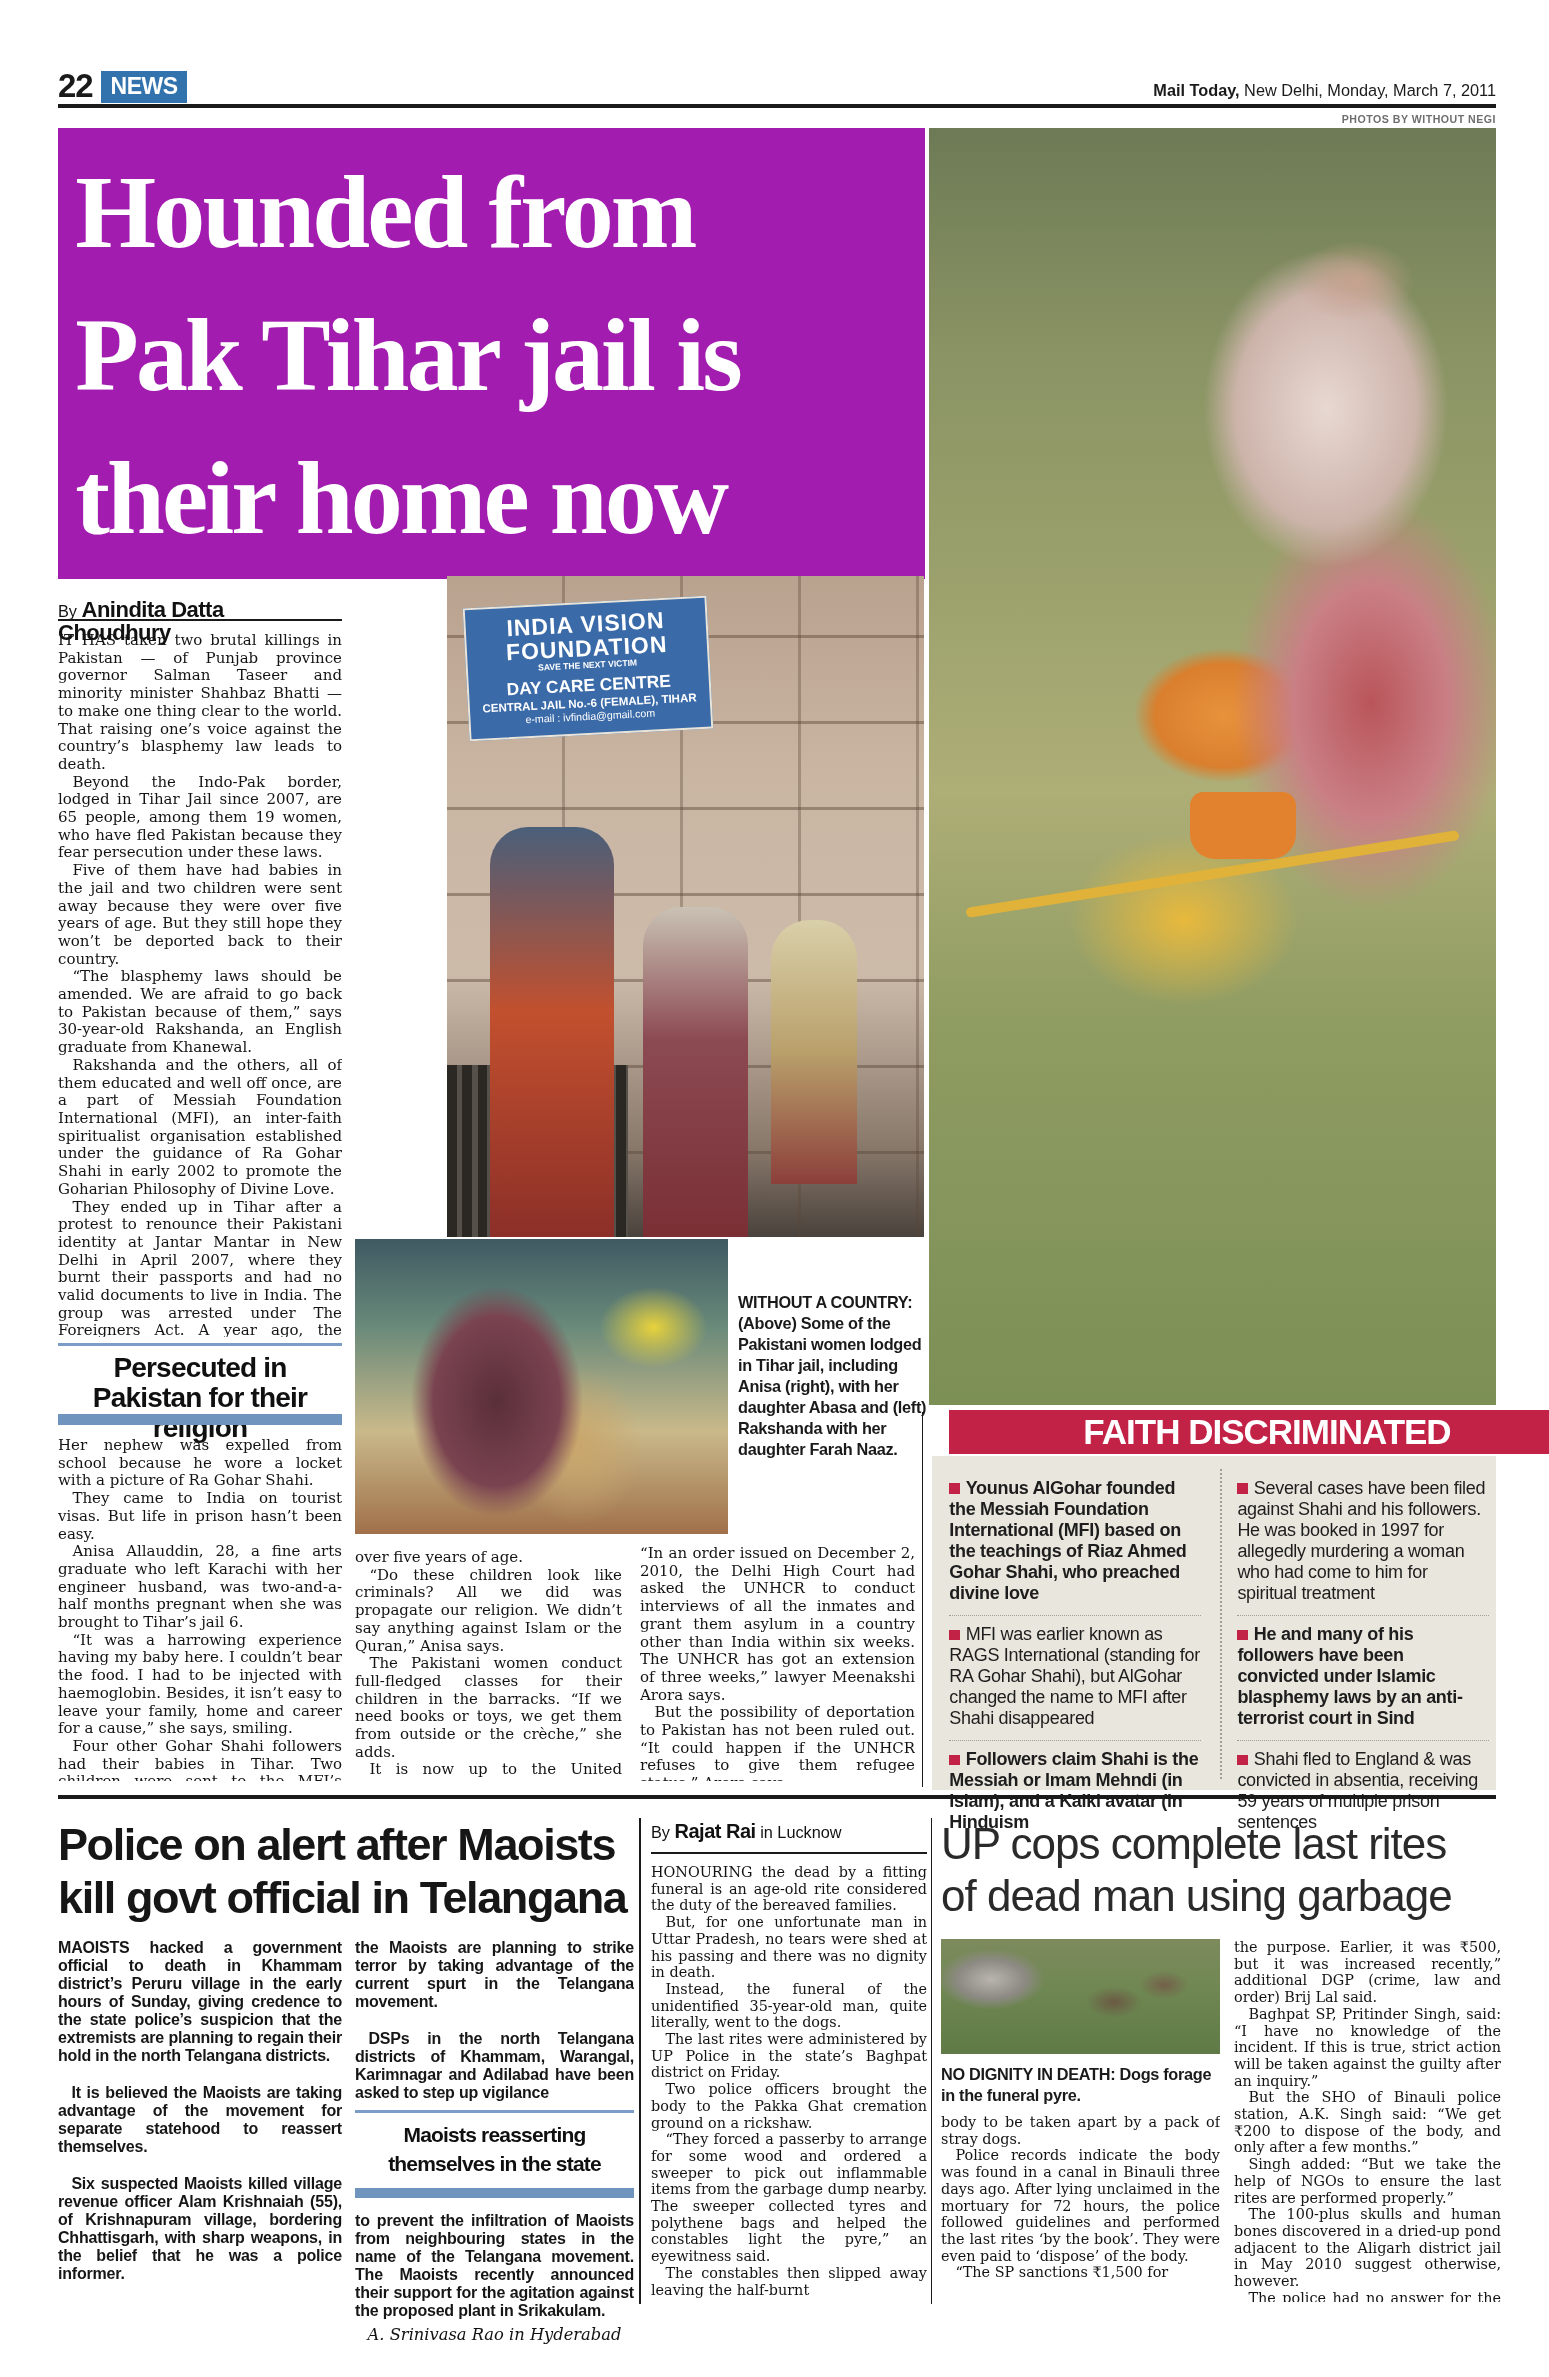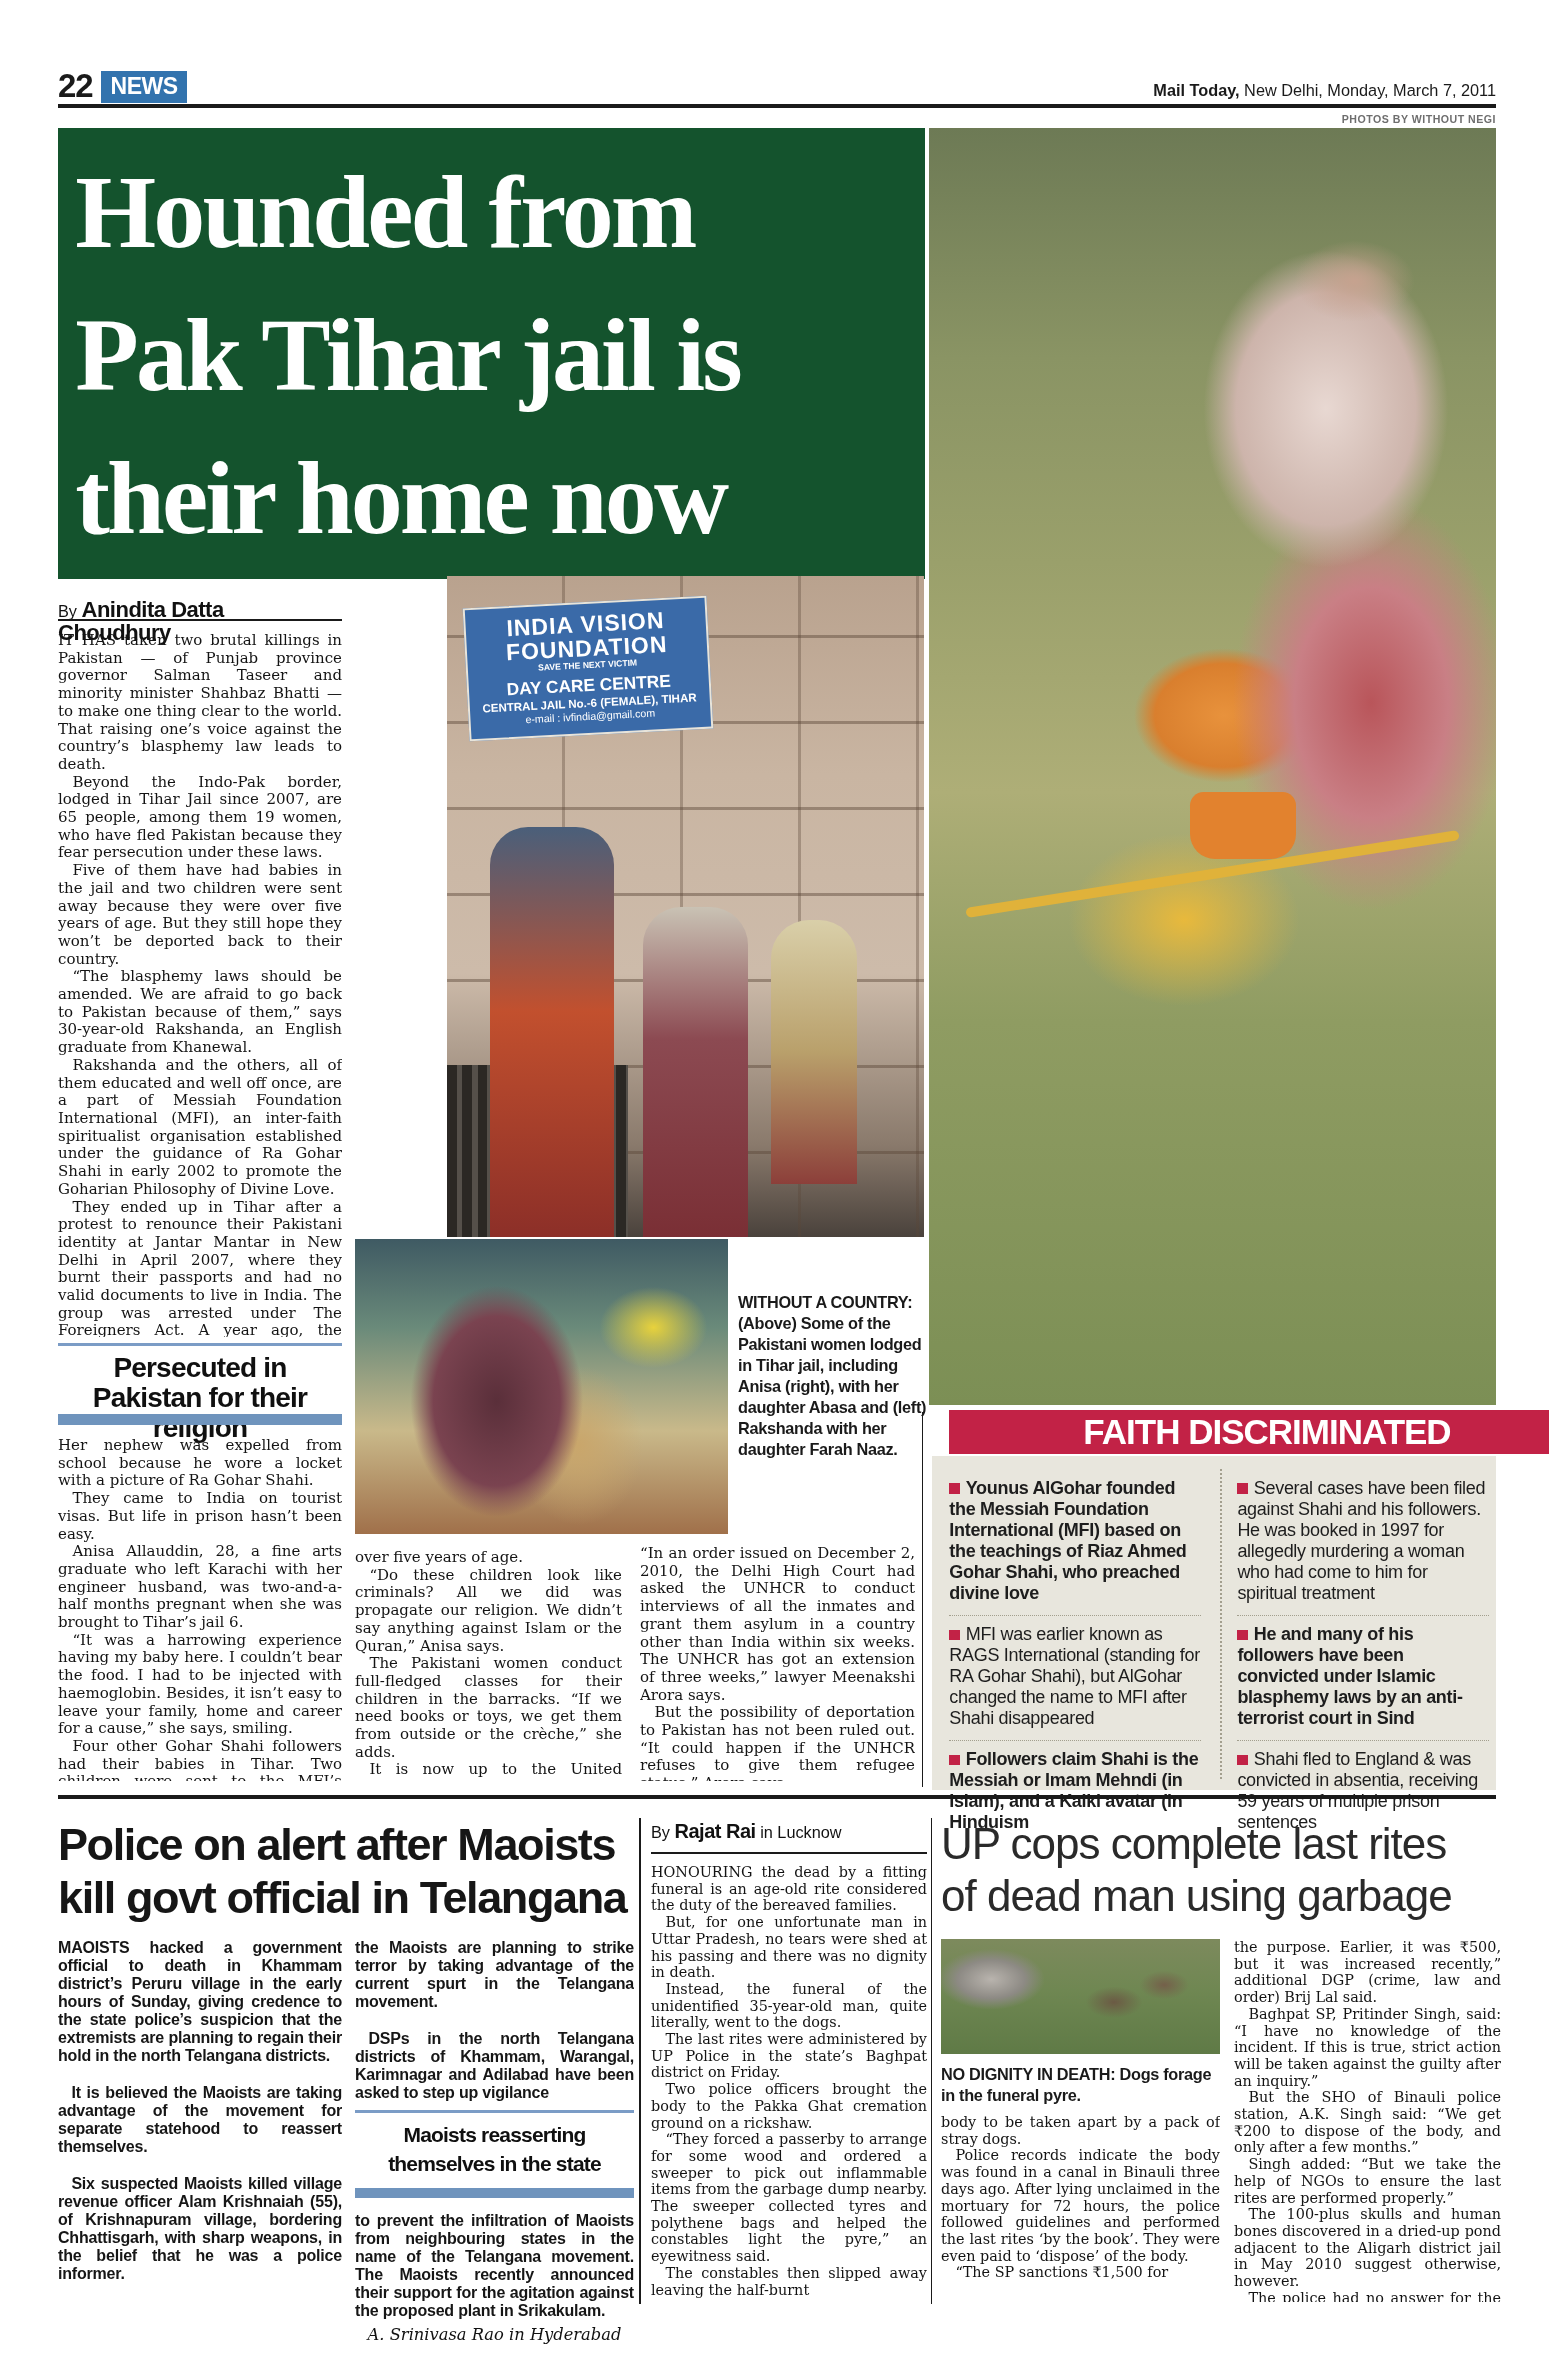--- a/index.html
+++ b/index.html
@@ -10,21 +10,21 @@
   
   .pagenum{font:bold 33px/33px "Liberation Sans",sans-serif;color:#1a1a1a;letter-spacing:-1px;}
   .news-badge{background:#3273ae;color:#fff;font:bold 23px/23px "Liberation Sans",sans-serif;
               padding:3.8px 9.6px 4.8px;letter-spacing:-0.5px;}
   .masthead{font:16.3px/19px "Liberation Sans",sans-serif;color:#1a1a1a;text-align:right;}
   .masthead b{font-weight:bold;}
   .hrule{background:#1a1a1a;}
   .photo-credit{font:bold 10.6px/11.5px "Liberation Sans",sans-serif;color:#6e6e6e;letter-spacing:0.5px;text-align:right;}
 
   
-  .head-block{background:#14532d;overflow:hidden;}
+  .head-block{background:#a21caf;overflow:hidden;}
   .head-block div{font-family:"Liberation Serif",serif;font-weight:bold;color:#fff;
                   font-size:104px;line-height:143px;letter-spacing:-2.9px;padding-left:17.3px;white-space:nowrap;}
 
   .byline{font:16.3px/21px "Liberation Sans",sans-serif;color:#111;}
   .byline b{font-size:22px;letter-spacing:-0.5px;}
   .thinrule{background:#1a1a1a;height:1.9px;}
 
   
   .serifcol{font-family:"DejaVu Serif","Liberation Serif",serif;font-size:15px;line-height:17.7px;
             text-align:justify;color:#141414;overflow:hidden;}

